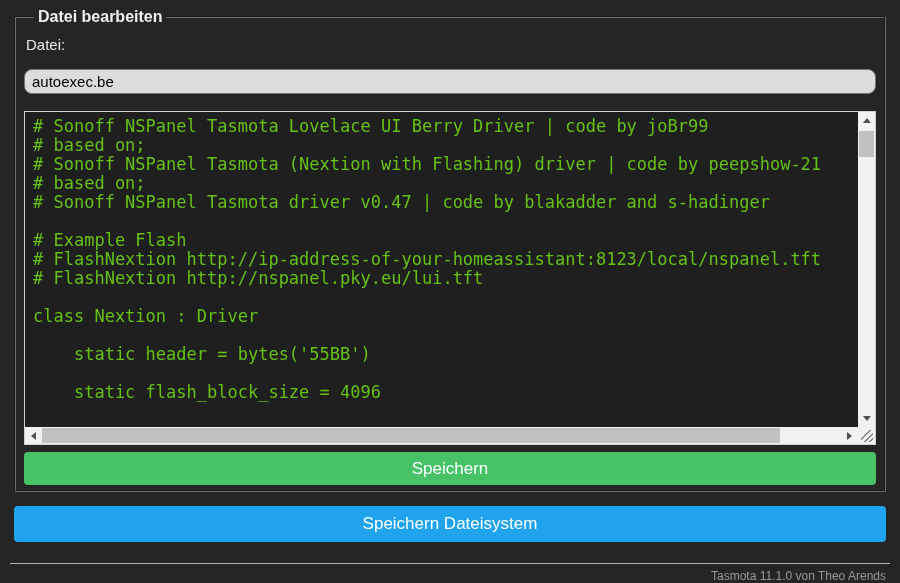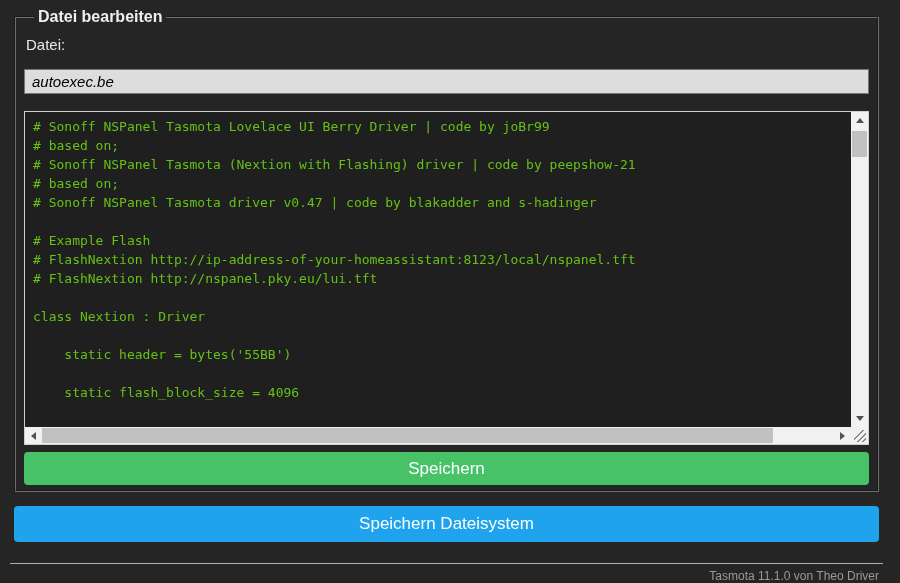--- a/index.html
+++ b/index.html
@@ -4,21 +4,21 @@
 <style>
   * { box-sizing: border-box; }
   html, body { margin: 0; padding: 0; }
   body {
     width: 900px; height: 583px;
     background: #252525;
     color: #eaeaea;
     font-family: "Liberation Sans", sans-serif;
     overflow: hidden;
   }
-  .container { padding: 8px 20px 0 13px; }
+  .container { padding: 8px 13px 0 13px; }
 
   fieldset.edit-file {
     border: 2px groove #6e6e6e;
     border-radius: 1px;
     margin: 0 1px;
     padding: 4px 8px 5px 8px;
   }
   legend.fs-legend {
     font-weight: bold;
     font-size: 16px;
@@ -31,40 +31,39 @@
     font-size: 15px;
     margin: 6px 0 16px 2px;
   }
   .file-input {
     display: block;
     width: 100%;
     height: 25px;
     background: #dddddd;
     color: #000000;
     border: 1px solid #767676;
-    border-radius: 0;
+    border-radius: 8px;
     font-family: "Liberation Sans", sans-serif;
     font-size: 15px;
     padding: 2px 7px;
-    font-style: italic;
   }
 
   .editor {
     position: relative;
     margin-top: 17px;
     height: 334px;
     background: #1f1f1f;
     border: 1px solid #cfcfcf;
     overflow: hidden;
   }
   .editor pre {
     margin: 0;
     padding: 5px 8px;
     font-family: "DejaVu Sans Mono", monospace;
-    font-size: 13px;
+    font-size: 17px;
     line-height: 19px;
     color: #65c115;
     white-space: pre;
     overflow: hidden;
     width: calc(100% - 17px);
     height: calc(100% - 17px);
   }
 
   
   .vscroll {
@@ -200,16 +199,16 @@
       </div>
     </div>
 
     <button class="btn save-btn">Speichern</button>
   </fieldset>
 
   <button class="btn manage-btn">Speichern Dateisystem</button>
 
   <div class="page-footer">
     <hr>
-    <span class="footer-text">Tasmota 11.1.0 von Theo Driver</span>
+    <span class="footer-text">Tasmota 11.1.0 von Theo Arends</span>
   </div>
 
 </div>
 
 </body></html>

